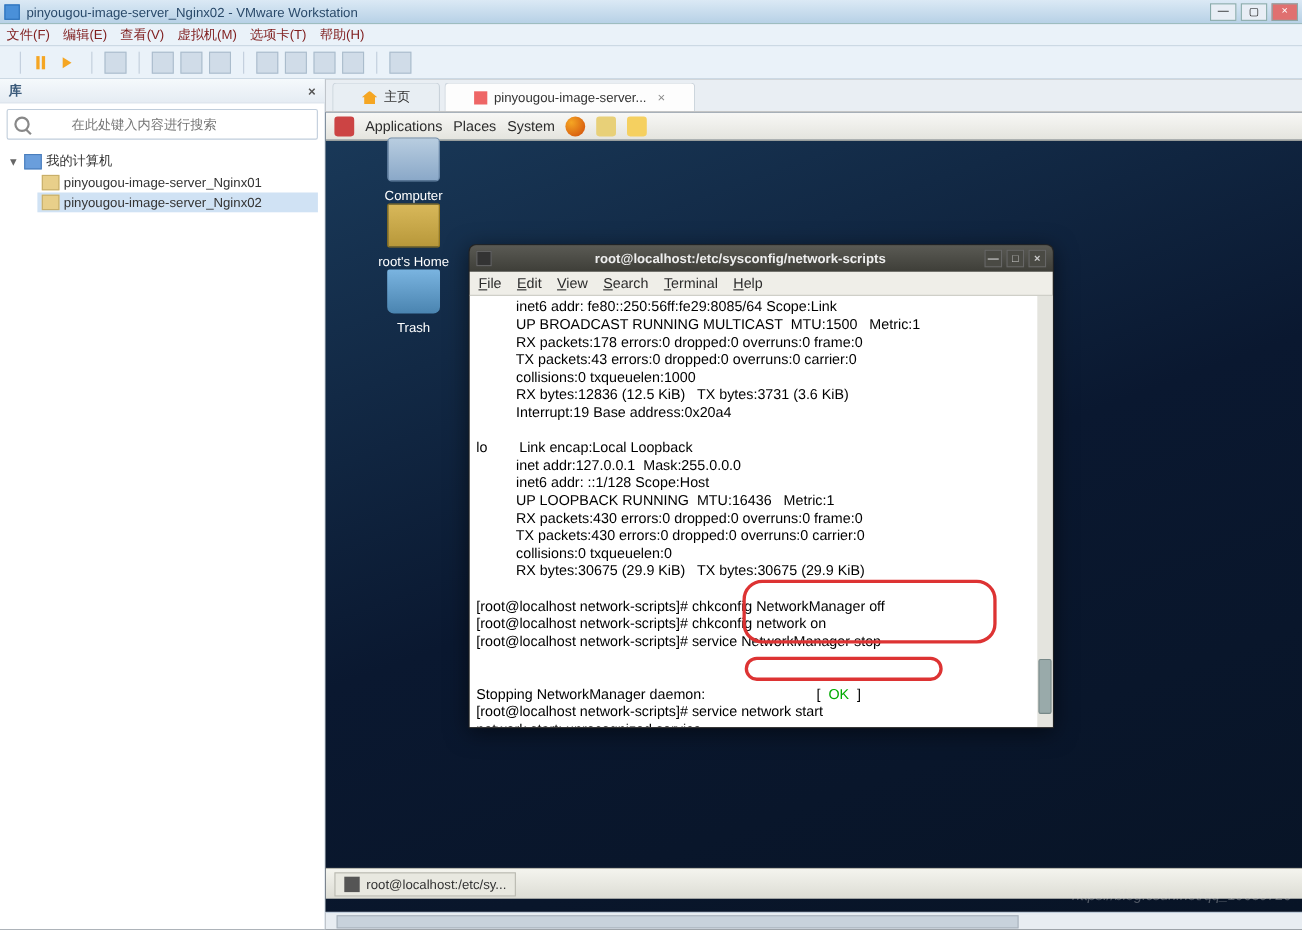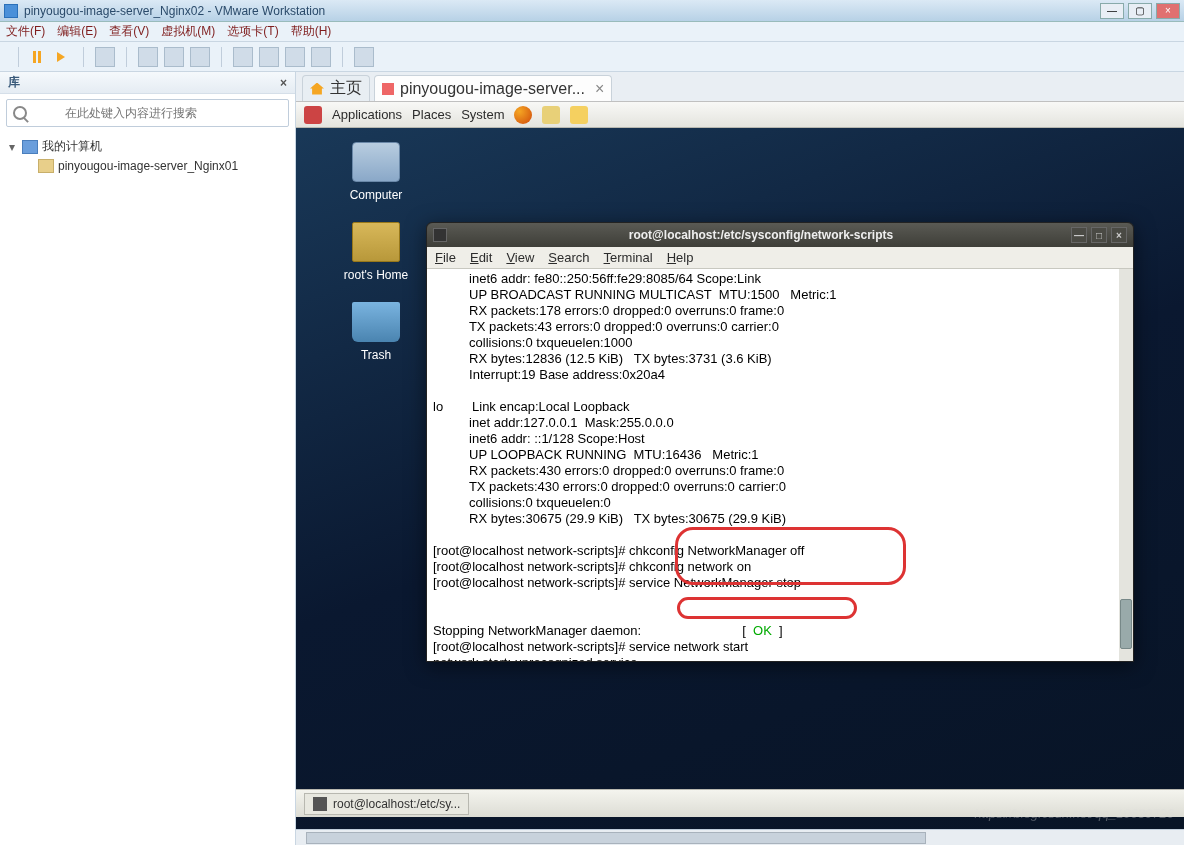--- a/index.html
+++ b/index.html
@@ -43,45 +43,45 @@
 .tree .node .ic { width:16px;height:14px; margin:0 4px; display:inline-block; }
 .tree .node .ic.pc { background:#6a9edc;border:1px solid #4a7ebc; }
 .tree .node .ic.vm { background:#e8cf8a;border:1px solid #c8af6a; }
 .tree .node .ic.sh { background:#bcd;border:1px solid #9ab; }
 .tree .child { padding-left:28px; }
 .tree .node.sel { background:#d0e2f4; }
 
 
 .vmarea { flex:1; display:flex; flex-direction:column; background:#5c5c5c; }
 .tabs { height:30px; background:#e9eef3; display:flex; align-items:flex-end; padding-left:6px; border-bottom:1px solid #c0c0c0; }
-.tab { height:26px; background:#fdfdfd; border:1px solid #c9d2da; border-bottom:none; border-radius:4px 4px 0 0; display:flex; align-items:center; padding:0 7px; margin-right:4px; font-size:16px; color:#333; cursor:default; }
+.tab { height:26px; background:#fdfdfd; border:1px solid #c9d2da; border-bottom:none; border-radius:4px 4px 0 0; display:flex; align-items:center; padding:0 26px; margin-right:4px; font-size:12px; color:#333; cursor:default; }
 .tab .home { width:14px;height:12px;background:#f5a623;margin-right:6px;clip-path:polygon(50% 0,100% 50%,85% 50%,85% 100%,15% 100%,15% 50%,0 50%); }
 .tab .vmic { width:12px;height:12px;background:#e66;margin-right:6px; }
 .tab .closex { margin-left:10px; color:#888; cursor:default; }
 .tab.inactive { background:#e8eef3; }
 
 
 .guest { flex:1; position:relative; background:linear-gradient(160deg,#1a3a5a 0%, #0a1830 50%, #081426 100%); overflow:hidden; }
 .gnomebar { height:26px; background:linear-gradient(#f8f8f6,#e4e4de); display:flex; align-items:center; padding:0 8px; gap:10px; font-size:13px; color:#2c2c2c; border-bottom:1px solid #b8b8b0; }
 .gnomebar .foot { width:18px;height:18px;background:#c44;border-radius:3px; }
 .gnomebar .ic { width:18px;height:18px; border-radius:3px; }
 .gnomebar .ff { background:radial-gradient(circle at 30% 30%,#f5a623,#d04a0a); border-radius:50%; }
 .gnomebar .mail { background:#e8d078; }
 .gnomebar .note { background:#f5d060; }
 
-.deskicons { position:absolute; top:40px; left:40px; display:flex; flex-direction:column; gap:20px; }
+.deskicons { position:absolute; top:23px; left:40px; display:flex; flex-direction:column; }
 .deskicon { width:80px; text-align:center; color:#fff; font-size:12px; cursor:default; }
 .deskicon .dbox { width:48px;height:40px;margin:0 auto 6px; border-radius:4px; }
 .deskicon .comp { background:linear-gradient(#b8cde0,#8aa8c8); border:1px solid #6a88a8; }
 .deskicon .home { background:linear-gradient(#d8b85a,#b8983a); border:1px solid #98781a; border-radius:2px; }
 .deskicon .trash { background:linear-gradient(#7ab4e0,#4a84b0); border-radius:2px 2px 6px 6px; }
 
 
 .termwin { position:absolute; top:120px; left:130px; width:0; }
-.termframe { width:708px; background:#3c3c38; border:1px solid #222; border-radius:6px 6px 0 0; box-shadow:0 4px 20px rgba(0,0,0,0.5); }
+.termframe { width:532px; background:#3c3c38; border:1px solid #222; border-radius:6px 6px 0 0; box-shadow:0 4px 20px rgba(0,0,0,0.5); }
 .termtitle { height:24px; background:linear-gradient(#5a5a54,#3e3e38); display:flex; align-items:center; color:#eee; font-size:12px; font-weight:bold; padding:0 6px; border-radius:6px 6px 0 0; }
 .termtitle .tic { width:14px;height:14px;background:#333;border:1px solid #666;margin-right:8px; }
 .termtitle .tt { flex:1; text-align:center; }
 .termtitle .wb { width:16px;height:16px;background:#4a4a44;border:1px solid #666;margin-left:4px;display:flex;align-items:center;justify-content:center;color:#ccc;font-size:10px;cursor:default; }
 .termmenu { height:22px; background:#efeee8; display:flex; align-items:center; gap:14px; padding:1px 8px; font-size:13px; color:#2c2c2c; border-bottom:1px solid #c8c8c0; }
 .termmenu span u { text-decoration:underline; }
 .termbody { background:#fff; padding:2px 6px 8px 6px; font-family:"DejaVu Sans Mono","Courier New",monospace; font-size:13px; line-height:16px; color:#000; white-space:pre; position:relative; height:392px; overflow:hidden; }
 .termbody .ok { color:#0a0; }
 .hl { position:absolute; border:3px solid #d33; border-radius:18px; pointer-events:none; }
 .termscroll { position:absolute; right:0; top:0; width:14px; height:100%; background:#e4e4de; }
@@ -156,20 +156,24 @@
       <div class="node">
         <span class="tw">▾</span>
           <span class="ic pc"></span>
         <span>我的计算机</span>
       </div>
       <div class="child">
         <div class="node">
             <span class="ic vm"></span>
             <span>pinyougou-image-server_Nginx01</span>
           </div>
+        <div class="node sel">
+            <span class="ic vm"></span>
+            <span>pinyougou-image-server_Nginx02</span>
+          </div>
       </div>
     </div>
   </div>
 
   <div class="vmarea">
     <div class="tabs">
       <div class="tab inactive">
         <span class="home"></span>
         <span>主页</span>
       </div>

